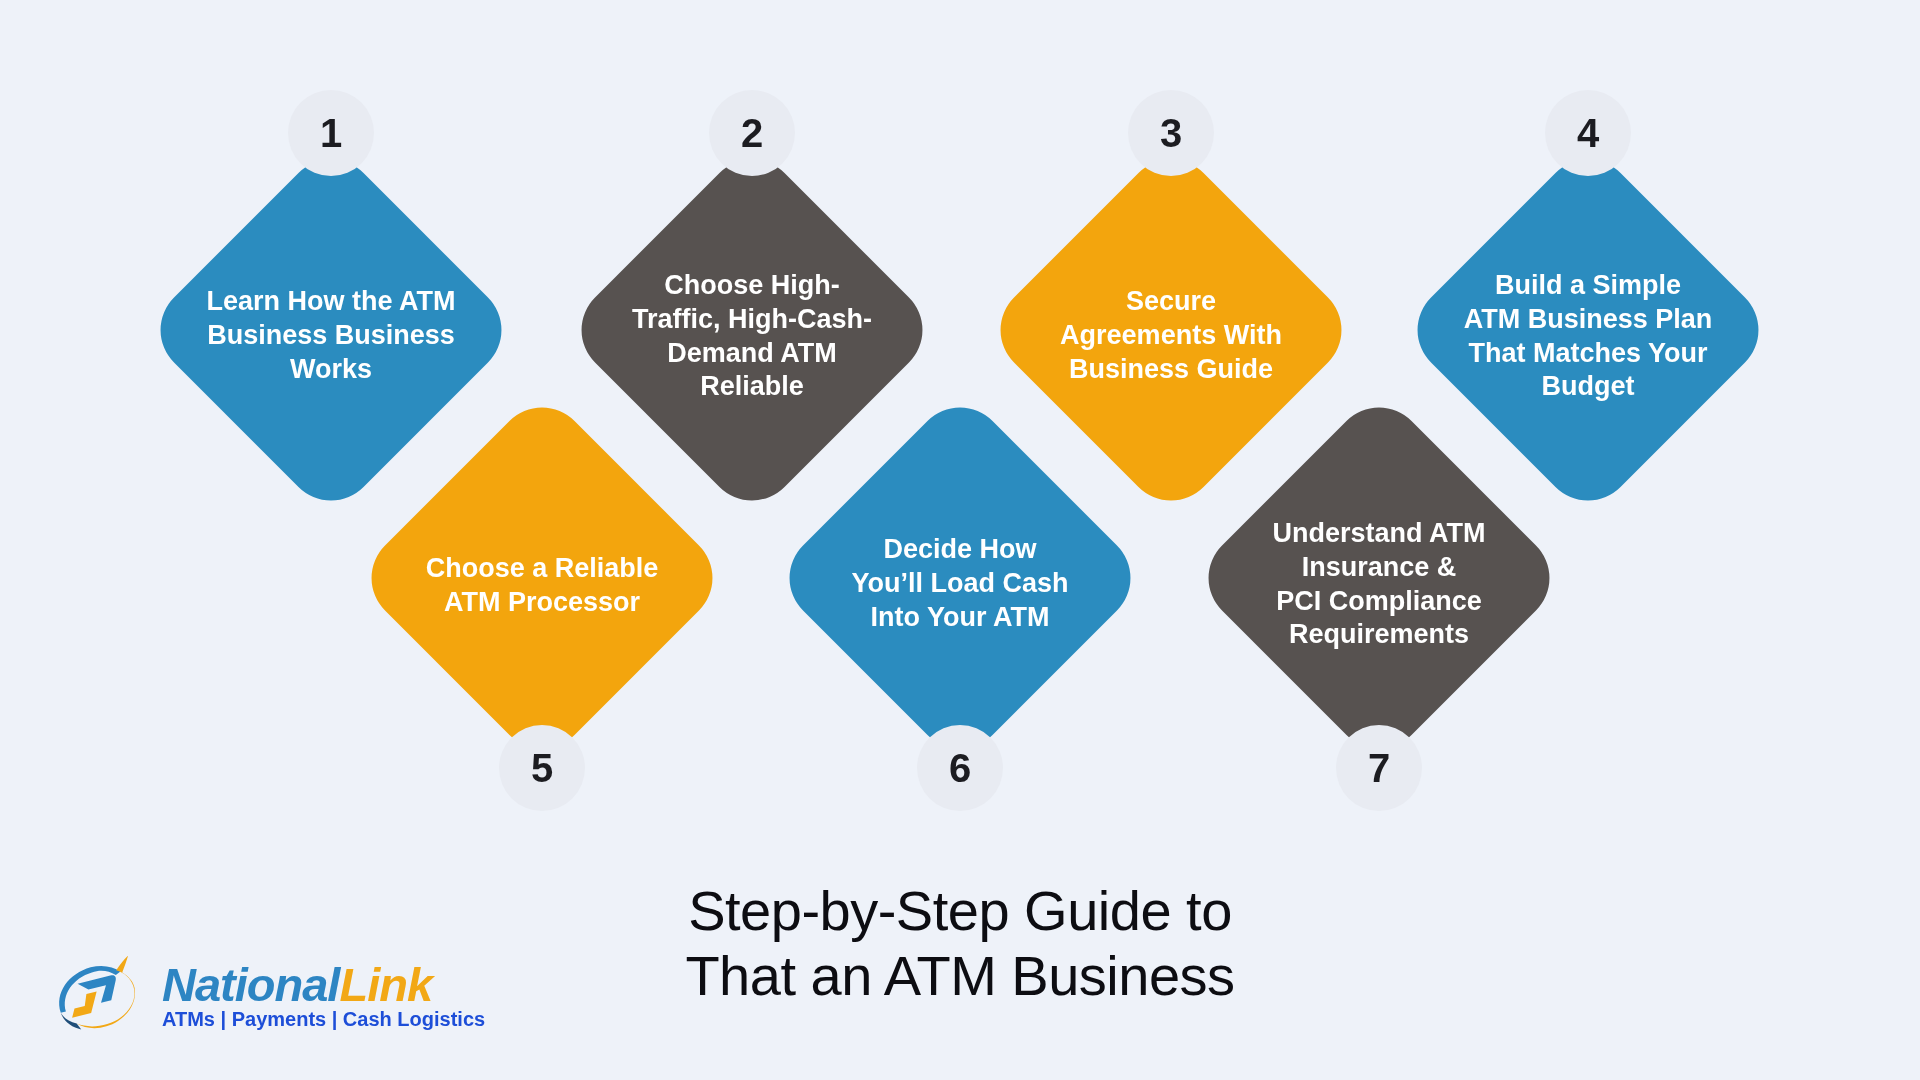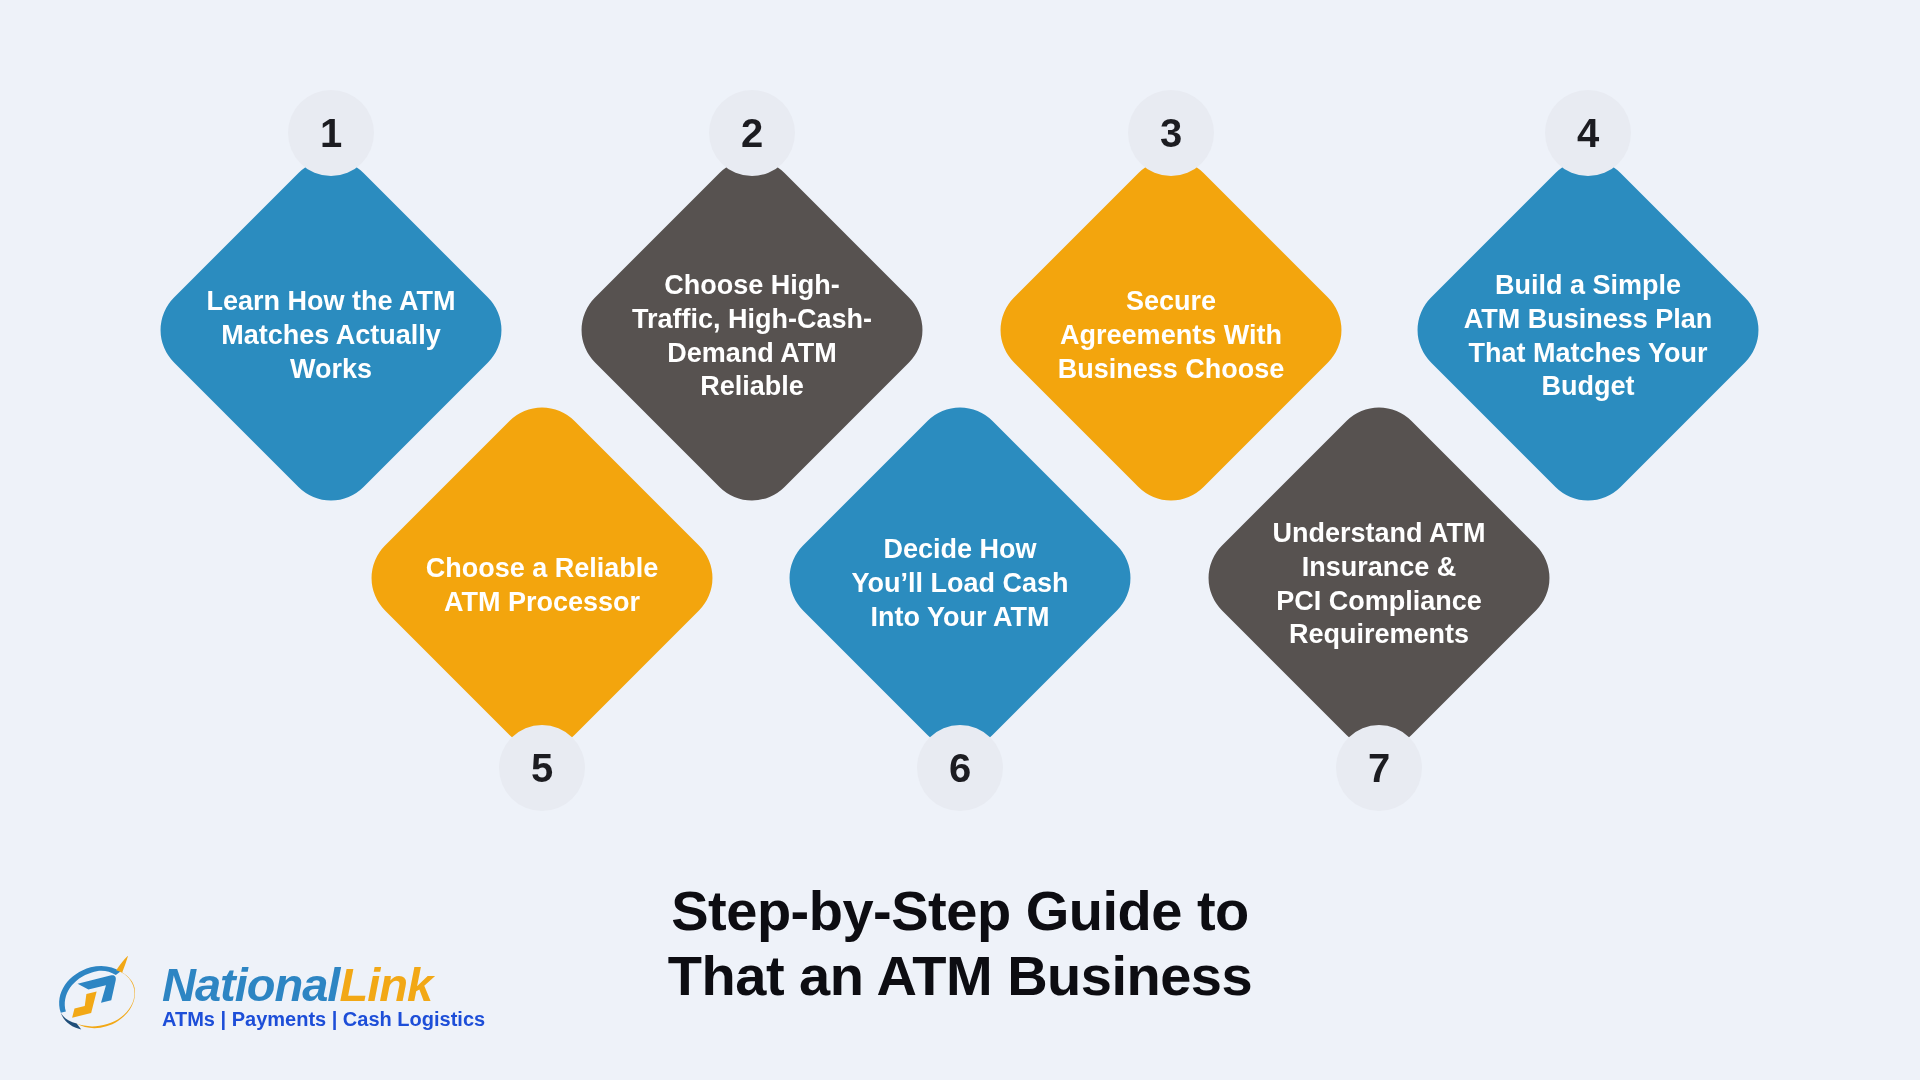--- a/index.html
+++ b/index.html
@@ -52,21 +52,21 @@
     white-space: pre-line;
     z-index: 3;
   }
   .title {
     position: absolute;
     left: 0; top: 878px;
     width: 100%;
     text-align: center;
     color: #0d0d12;
     font-size: 56px;
-    font-weight: 700;
+    font-weight: 400;
     line-height: 65px;
     letter-spacing: -0.5px;
     z-index: 4;
   }
   .logo {
     position: absolute;
     left: 48px; top: 956px;
     display: flex;
     align-items: center;
     gap: 16px;
@@ -93,39 +93,39 @@
 </style>
 </head>
 <body>
 
 <div class="stage">
 
   <div class="step" style="left:331px; top:330px;">
     <div class="diamond" style="background-color: rgb(43, 140, 191);"></div>
     <div class="badge" style="top:-197px;">1</div>
     <div class="diamond-label">Learn How the ATM
-Matches Actually
+Business Business
 Works</div>
   </div>
 
   <div class="step" style="left:752px; top:330px;">
     <div class="diamond" style="background-color: rgb(87, 82, 80);"></div>
     <div class="badge" style="top:-197px;">2</div>
     <div class="diamond-label">Choose High-
 Traffic, High-Cash-
 Demand ATM
 Reliable</div>
   </div>
 
   <div class="step" style="left:1171px; top:330px;">
     <div class="diamond" style="background-color: rgb(243, 165, 13);"></div>
     <div class="badge" style="top:-197px;">3</div>
     <div class="diamond-label">Secure
 Agreements With
-Business Choose</div>
+Business Guide</div>
   </div>
 
   <div class="step" style="left:1588px; top:330px;">
     <div class="diamond" style="background-color: rgb(43, 140, 191);"></div>
     <div class="badge" style="top:-197px;">4</div>
     <div class="diamond-label">Build a Simple
 ATM Business Plan
 That Matches Your
 Budget</div>
   </div>

